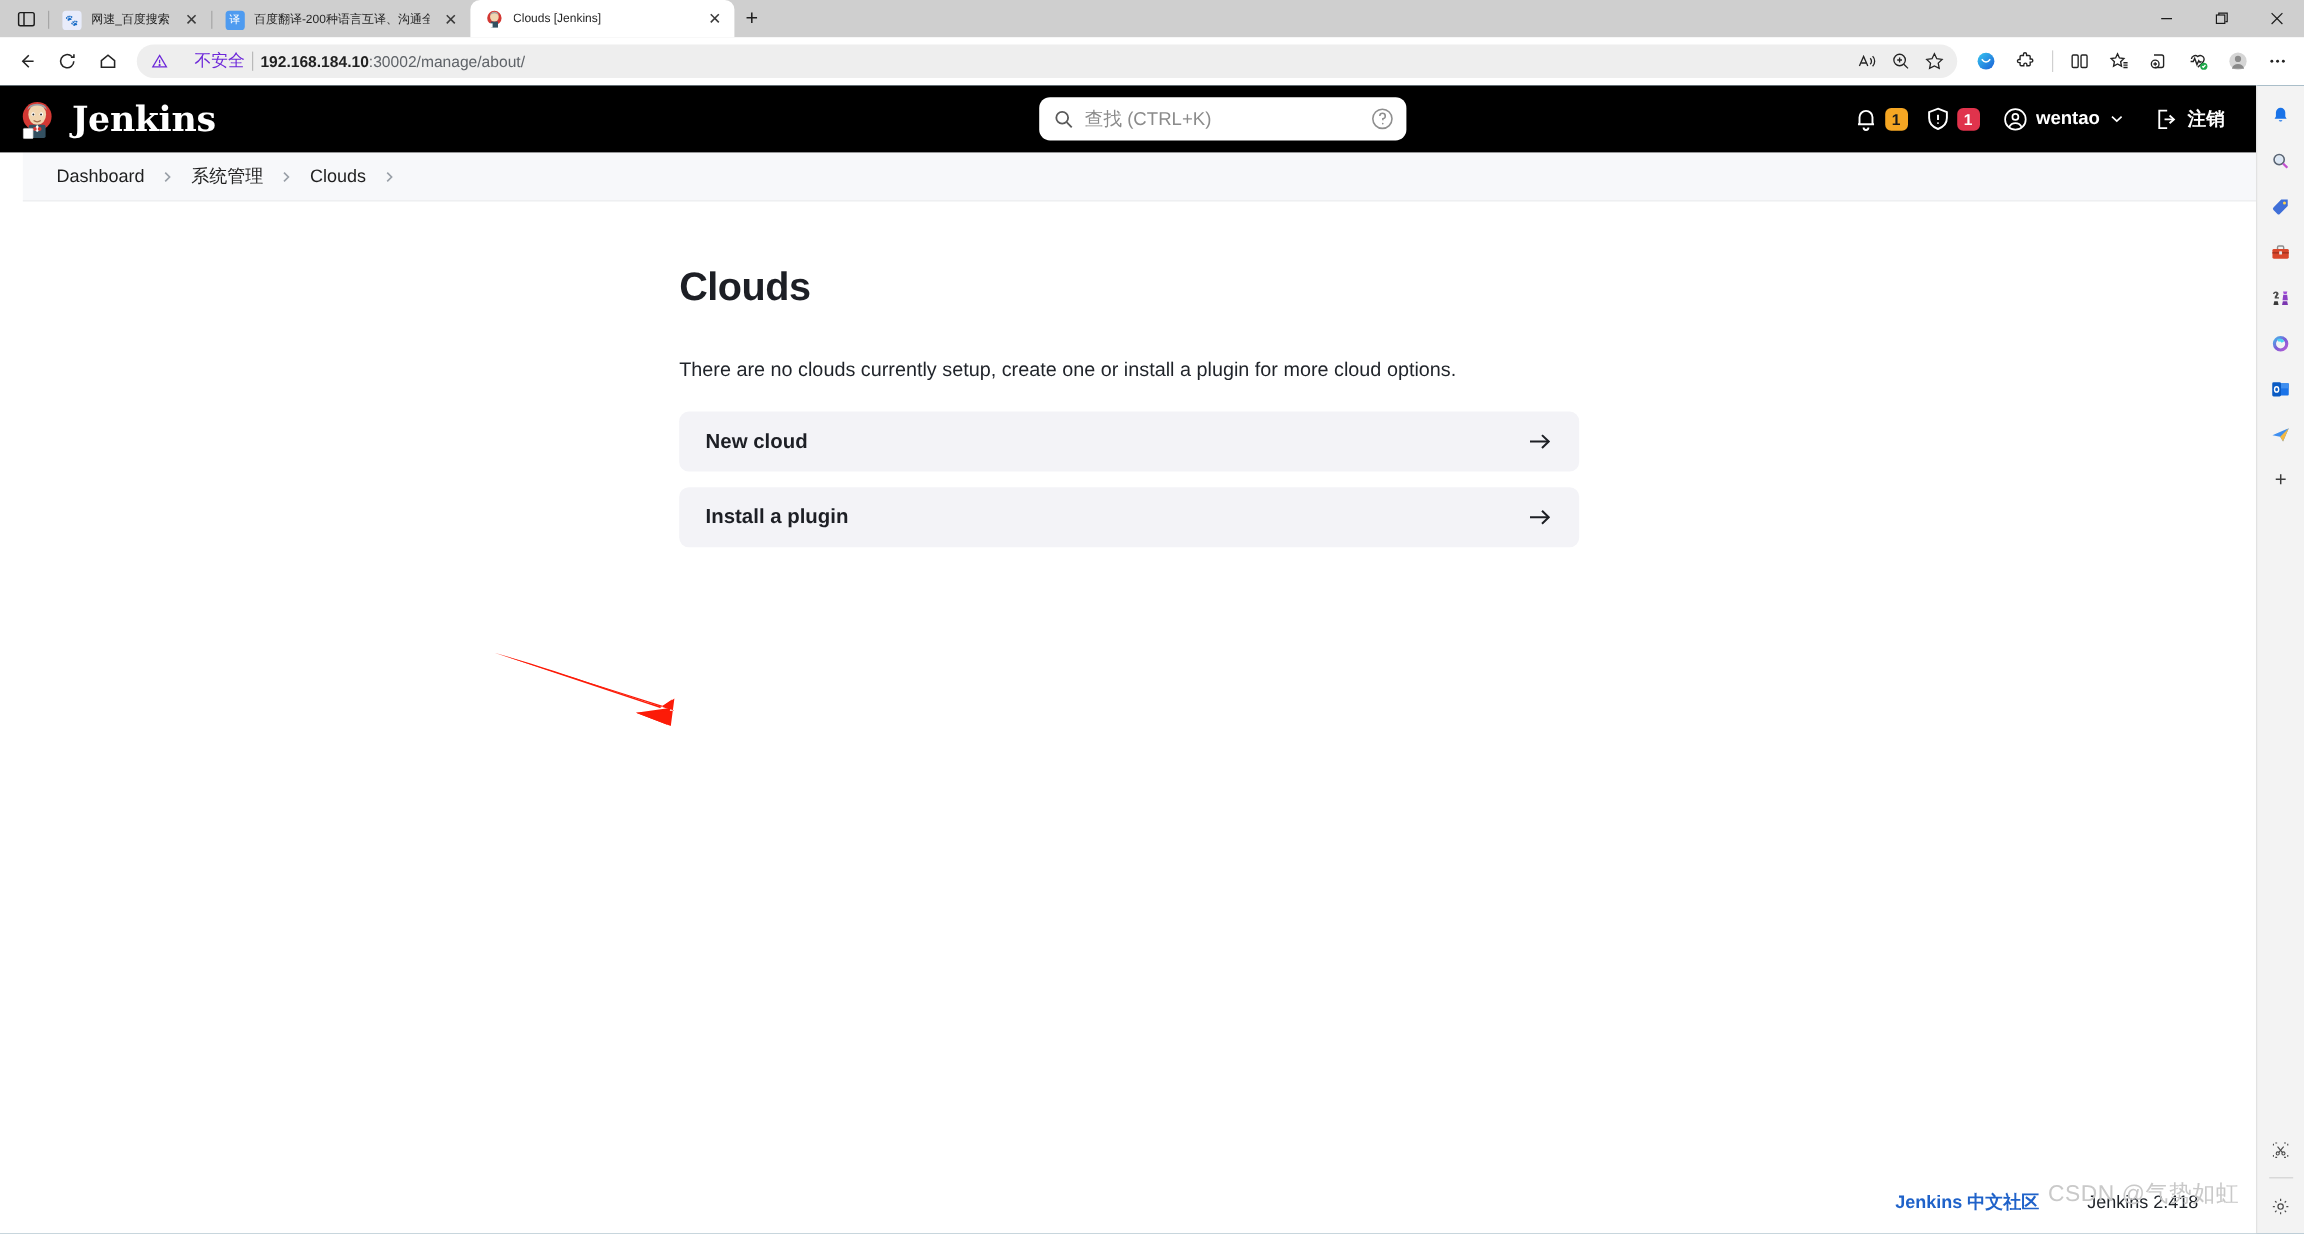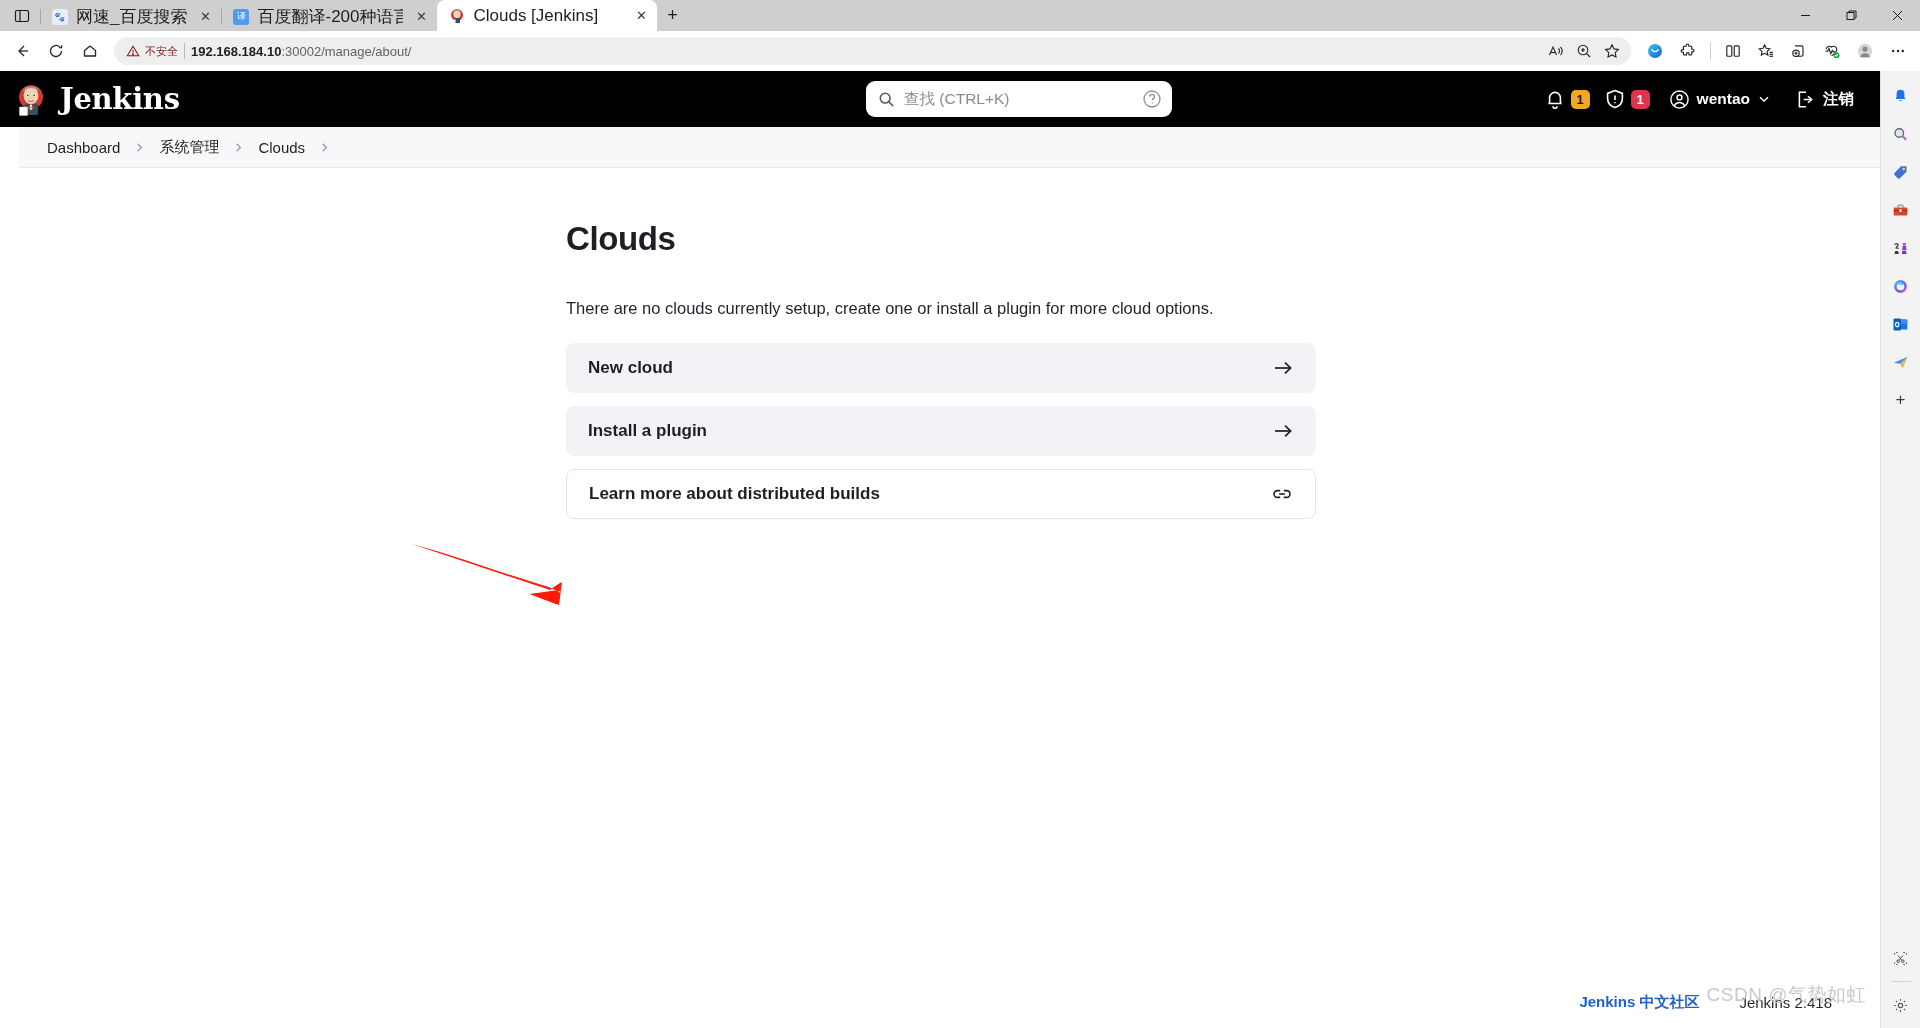--- a/index.html
+++ b/index.html
@@ -62,21 +62,21 @@
     overflow: hidden;
   }
   .fav-baidu { background: #e8ecfb; color: #2932e1; }
   .fav-fanyi { background: #4e9bf0; color: #fff; font-size: 9px; }
   .fav-jenkins { background: transparent; }
   .tab-title {
     flex: 1 1 auto;
     white-space: nowrap;
     overflow: hidden;
     text-overflow: clip;
-    font-size: 17px;
+    font-size: 10px;
     line-height: 16px;
   }
   .tab-close {
     width: 20px; height: 20px;
     flex: 0 0 20px;
     display: flex; align-items: center; justify-content: center;
     color: #3b3b3b;
     font-size: 13px;
   }
   .newtab-btn {
@@ -124,23 +124,23 @@
     background: #eeeeee;
     border-radius: 14px;
     display: flex;
     align-items: center;
     padding: 0 6px 0 12px;
     margin: 0 6px;
     gap: 6px;
     font-size: 13px;
   }
   .omni-warn {
-    display: flex; align-items: center; gap: 5px;
-    color: #7f1d1d;
-    font-size: 11px;
+    display: flex; align-items: center; gap: 22px;
+    color: #6d28d9;
+    font-size: 14px;
     white-space: nowrap;
   }
   .omni-sep { width: 1px; height: 16px; background: #b9b9b9; }
   .omni-url { flex: 1 1 auto; font-size: 13px; color: #5f6368; white-space: nowrap; }
   .omni-url b { color: #1f1f1f; font-weight: 600; }
   .omni-actions { display: flex; align-items: center; gap: 2px; margin-left: auto; }
 
   .tb-right { display: flex; align-items: center; gap: 1px; }
   .tb-divider { width: 1px; height: 18px; background: #d0d0d0; margin: 0 5px; }
 
@@ -659,30 +659,20 @@
           <div class="jk-card filled">
             <span>Install a plugin</span>
             <span class="ic">
               <svg viewBox="0 0 22 22" fill="none" stroke="currentColor" stroke-width="1.7" style="width:22px;height:22px">
                   <line x1="3" y1="11" x2="18.5" y2="11"></line>
                   <path d="M13 5.6 L18.6 11 L13 16.4"></path>
                 </svg>
             </span>
           </div>
 
-          <div class="jk-card outlined">
-            <span>Learn more about distributed builds</span>
-            <span class="ic">
-              <svg viewBox="0 0 22 22" fill="none" stroke="currentColor" stroke-width="1.6" style="width:22px;height:22px">
-                  <path d="M9.2 7.6H6.4a3.4 3.4 0 0 0 0 6.8h2.8"></path>
-                  <path d="M12.8 7.6h2.8a3.4 3.4 0 0 1 0 6.8h-2.8"></path>
-                  <line x1="8.2" y1="11" x2="13.8" y2="11"></line>
-                </svg>
-            </span>
-          </div>
         </div>
 
         <svg class="arrow-anno" viewBox="0 0 260 72">
           <path d="M2 8 L148 54 L120 58 L146 68 L150 47 L141 53 Z" fill="#fc1b08"></path>
           <path d="M2 8 C 60 24, 110 44, 152 56 L120 58 L149 69 L152 46 L140 54 Z" fill="#fc1b08"></path>
         </svg>
 
         <div class="jk-footer">
           <span class="footer-link">Jenkins 中文社区</span>
           <span class="footer-ver">Jenkins 2.418</span>

